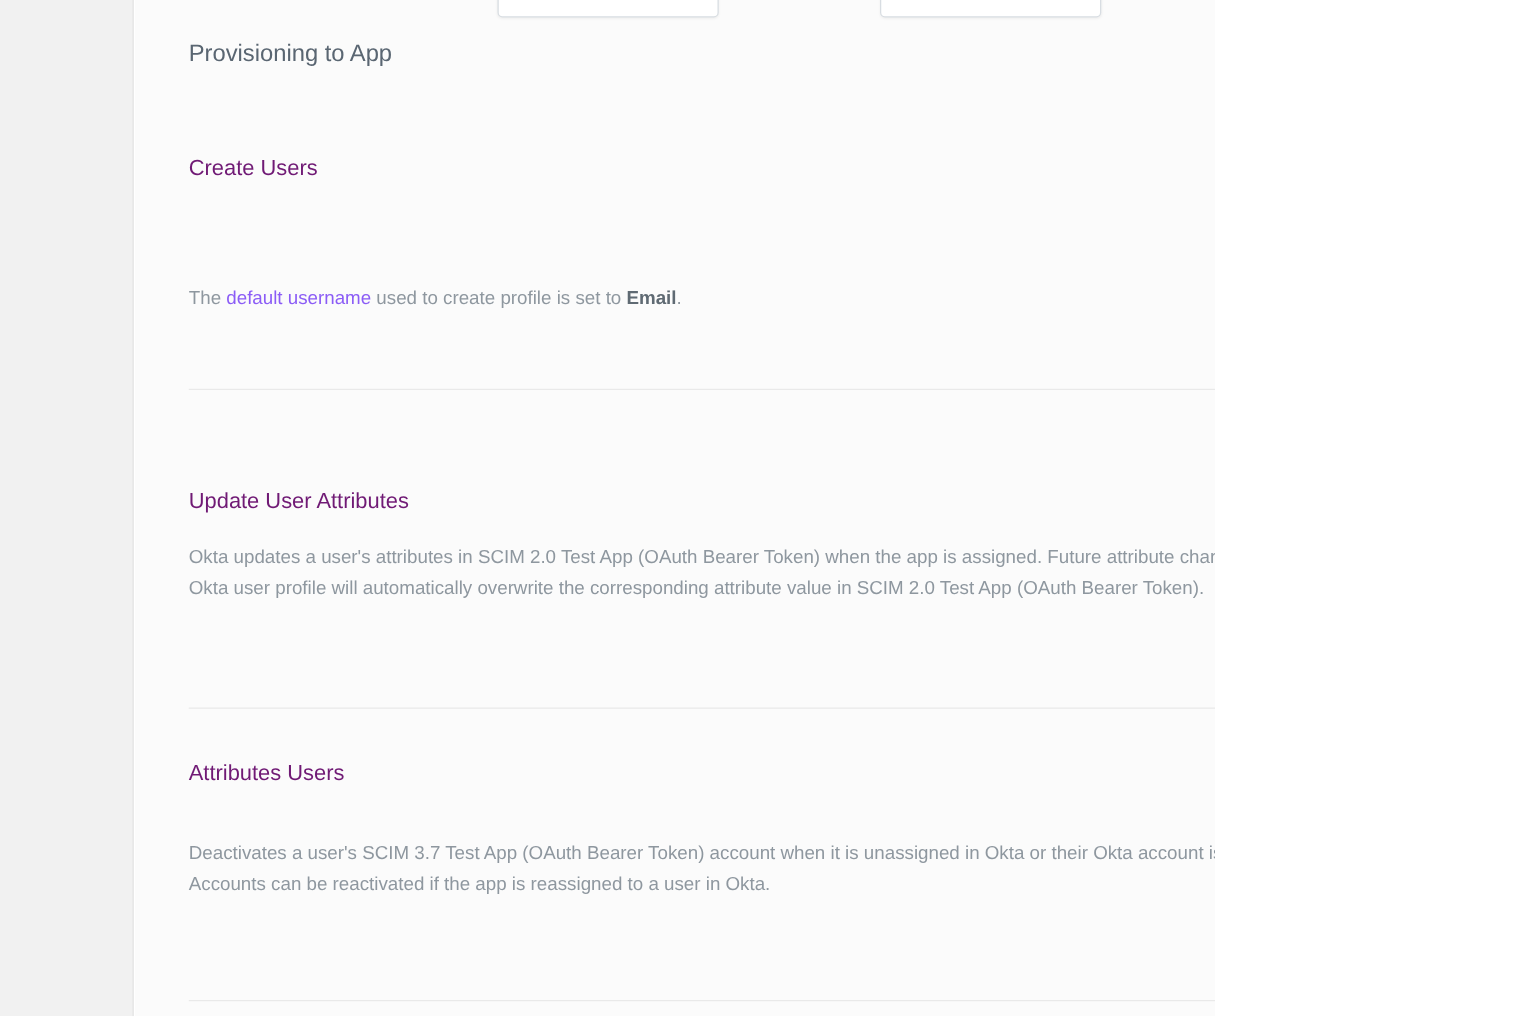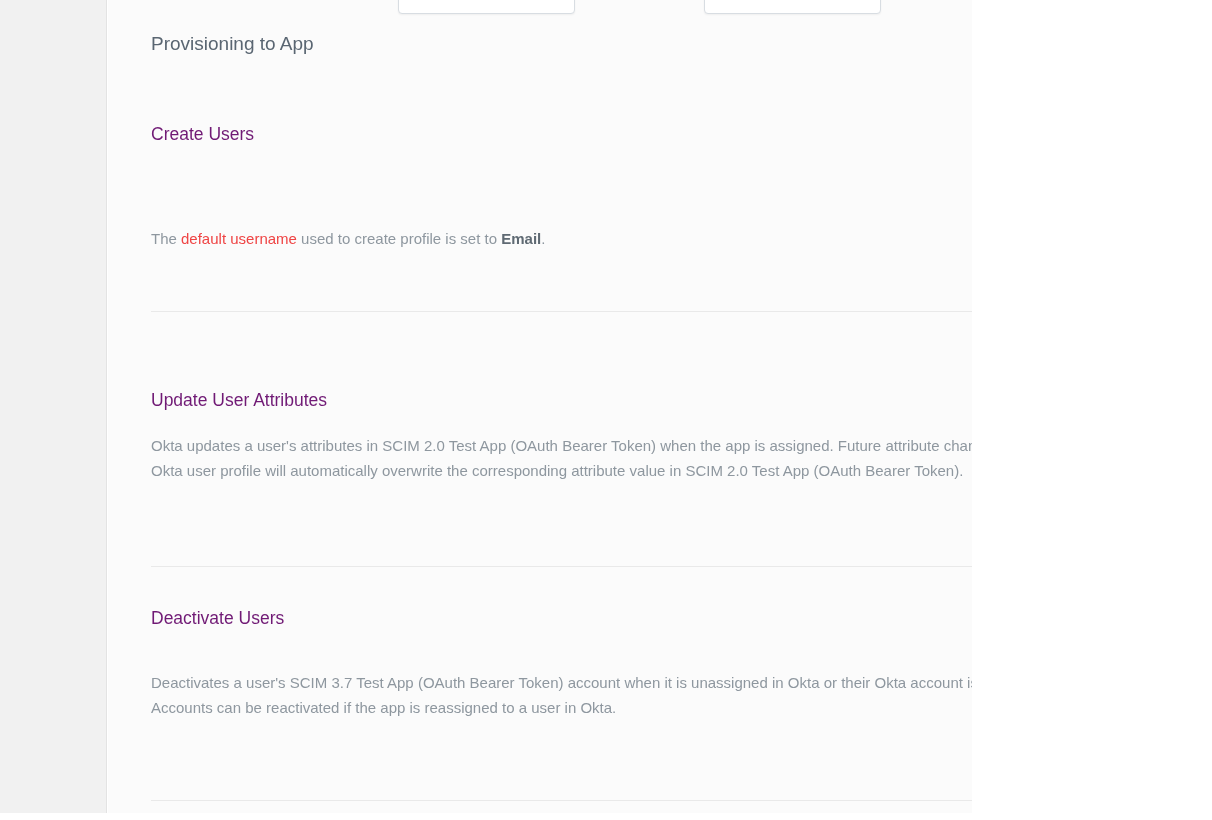--- a/index.html
+++ b/index.html
@@ -94,21 +94,21 @@
   }
   .desc {
     position: absolute;
     left: 43px;
     max-width: 952px;
     font-size: 15px;
     line-height: 25px;
     color: #8e979f;
   }
   .desc a {
-    color: #ef4444;
+    color: #8b5cf6;
     text-decoration: none;
     cursor: pointer;
   }
   .desc b {
     color: #5f6a73;
     font-weight: bold;
   }
   .divider {
     position: absolute;
     left: 43px;
@@ -155,21 +155,21 @@
     <div class="divider t-div1"></div>
 
     <div class="section-title t-s2-title">Update User Attributes</div>
     <div class="enable-btn t-s2-enable">
       <span class="enable-checkbox"></span>
       <span class="enable-label">Enable</span>
     </div>
     <div class="desc t-s2-p1">Okta updates a user's attributes in SCIM 2.0 Test App (OAuth Bearer Token) when the app is assigned. Future attribute changes made to the Okta user profile will automatically overwrite the corresponding attribute value in SCIM 2.0 Test App (OAuth Bearer Token).</div>
     <div class="divider t-div2"></div>
 
-    <div class="section-title t-s3-title">Deactivate Users</div>
+    <div class="section-title t-s3-title">Attributes Users</div>
     <div class="enable-btn t-s3-enable">
       <span class="enable-checkbox"></span>
       <span class="enable-label">Enable</span>
     </div>
     <div class="desc t-s3-p1">Deactivates a user's SCIM 3.7 Test App (OAuth Bearer Token) account when it is unassigned in Okta or their Okta account is deactivated. Accounts can be reactivated if the app is reassigned to a user in Okta.</div>
     <div class="divider t-div3"></div>
 
   </div>
 </div>
 

